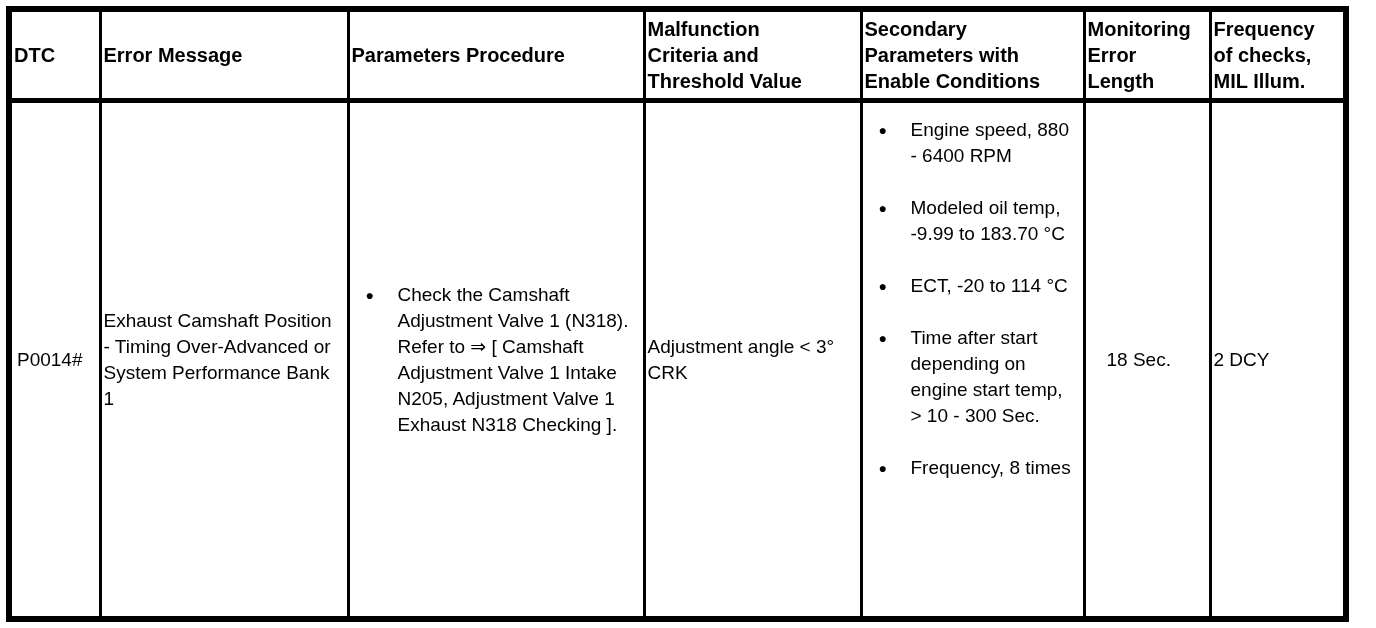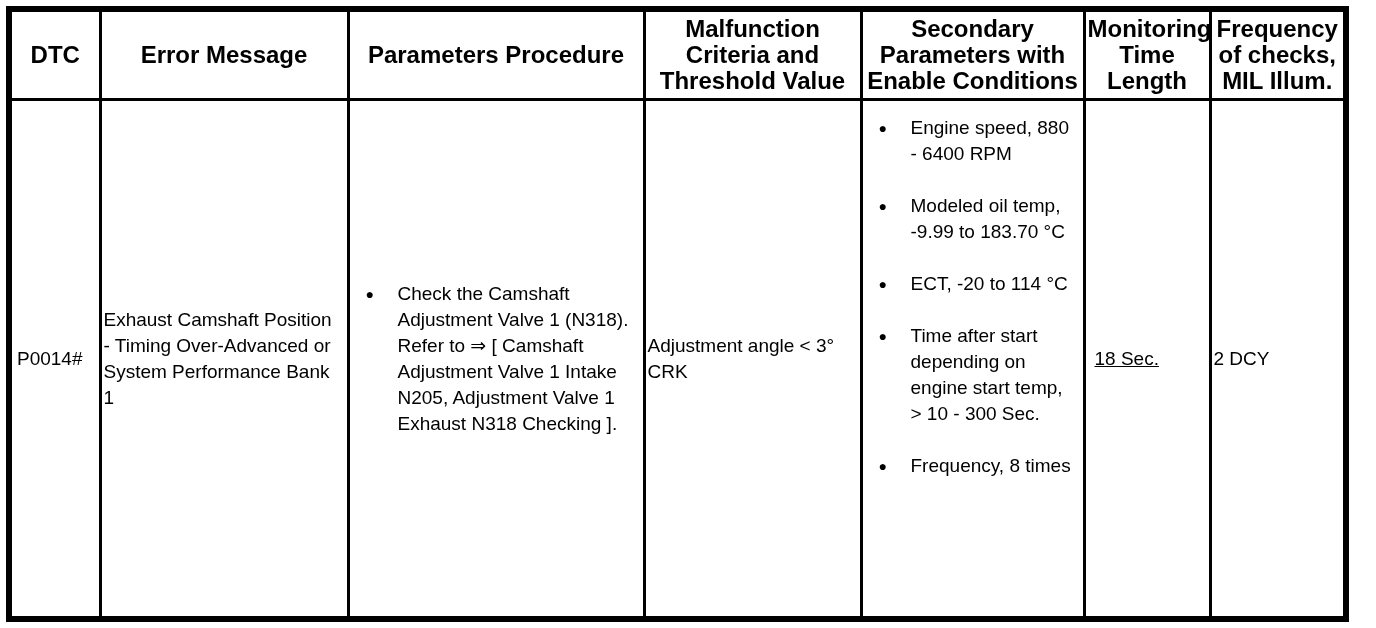--- a/index.html
+++ b/index.html
@@ -16,25 +16,25 @@
     border-collapse: collapse;
     table-layout: fixed;
     border: 6px solid #000000;
     background: #ffffff;
   }
   .dtc-table th, .dtc-table td {
     border: 3px solid #000000;
     overflow: hidden;
   }
   .dtc-table thead th {
-    border-bottom: 1px solid #000000;
-    font-size: 24px;
+    border-bottom: 5px solid #000000;
+    font-size: 20px;
     font-weight: bold;
     line-height: 26px;
-    text-align: center;
+    text-align: left;
     vertical-align: middle;
     white-space: pre-line;
     padding: 4px 2px;
     height: 88px;
   }
   .dtc-table td {
     font-size: 19px;
     line-height: 26px;
     vertical-align: middle;
     padding: 6px 8px;
@@ -42,21 +42,21 @@
   td.cell-dtc { padding-left: 5px; padding-right: 2px; }
   td.cell-error { padding-left: 2px; padding-right: 6px; }
   td.cell-diag { padding-left: 14px; padding-right: 4px; }
   td.cell-malf { padding-left: 2px; padding-right: 6px; }
   td.cell-secondary {
     vertical-align: top;
     padding-top: 14px;
     padding-left: 14px;
     padding-right: 4px;
   }
-  td.cell-montime { padding-left: 9px; text-decoration: underline; }
+  td.cell-montime { padding-left: 21px; }
   td.cell-freq { padding-left: 2px; }
   .bullet-item {
     display: flex;
     align-items: flex-start;
   }
   .bullet-item + .bullet-item { margin-top: 26px; }
   .bullet-glyph {
     flex: 0 0 auto;
     width: 34px;
     font-size: 14px;
@@ -85,21 +85,21 @@
         <th>DTC</th>
         <th>Error Message</th>
         <th>Parameters Procedure</th>
         <th>Malfunction
 Criteria and
 Threshold Value</th>
         <th>Secondary
 Parameters with
 Enable Conditions</th>
         <th>Monitoring
-Time
+Error
 Length</th>
         <th>Frequency
 of checks,
 MIL Illum.</th>
       </tr>
     </thead>
     <tbody>
       <tr>
         <td class="cell-dtc">
           <span>P0014#</span>

